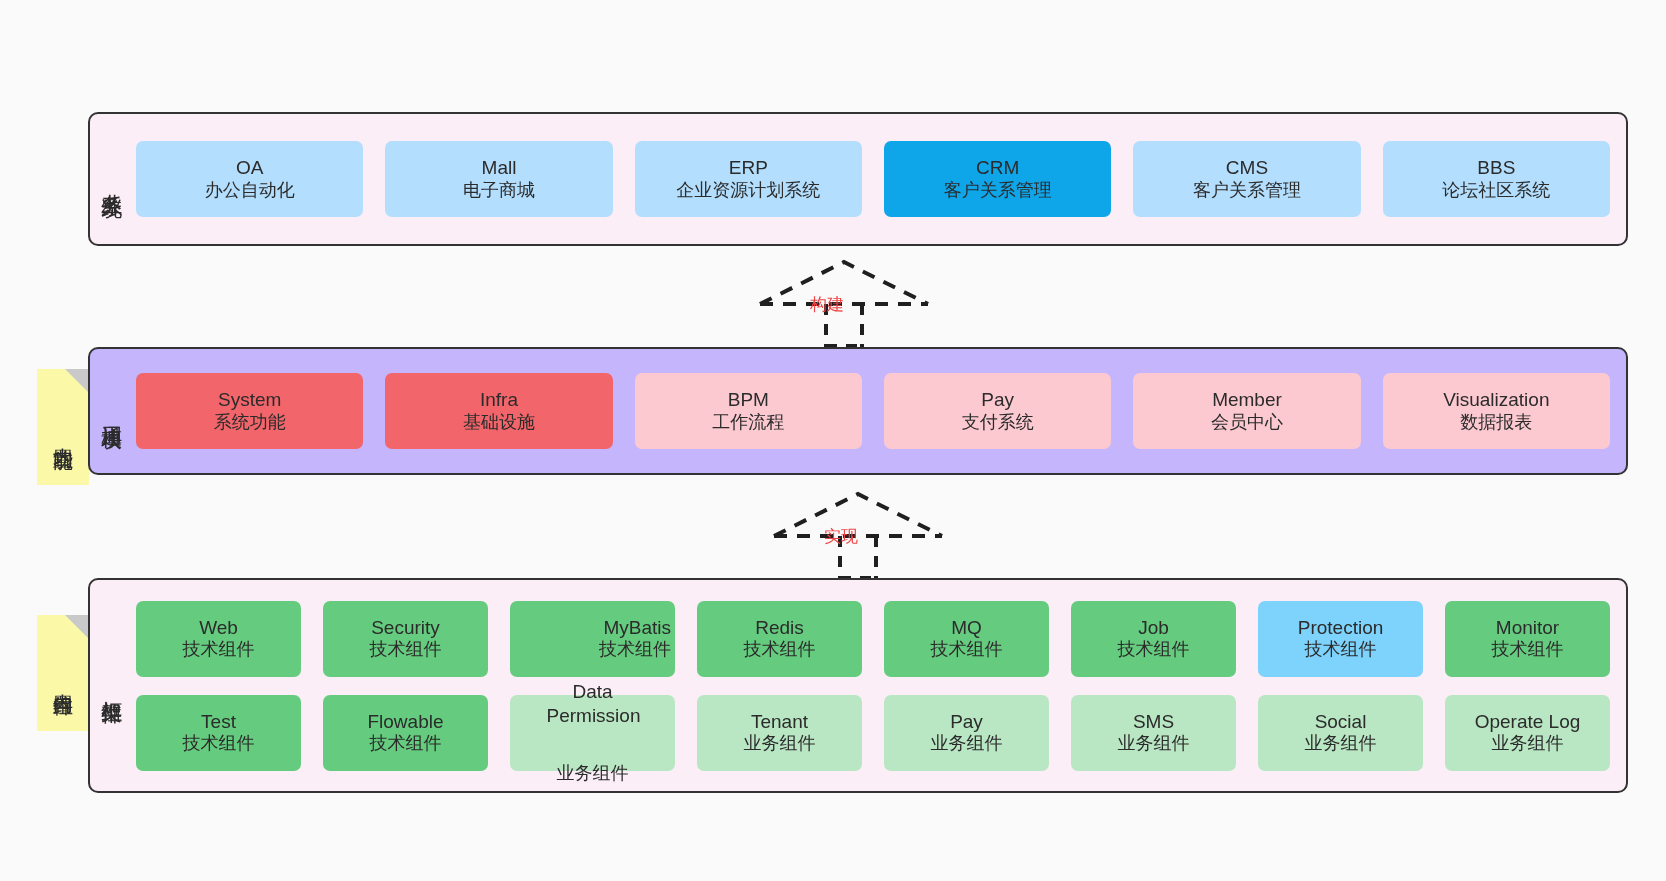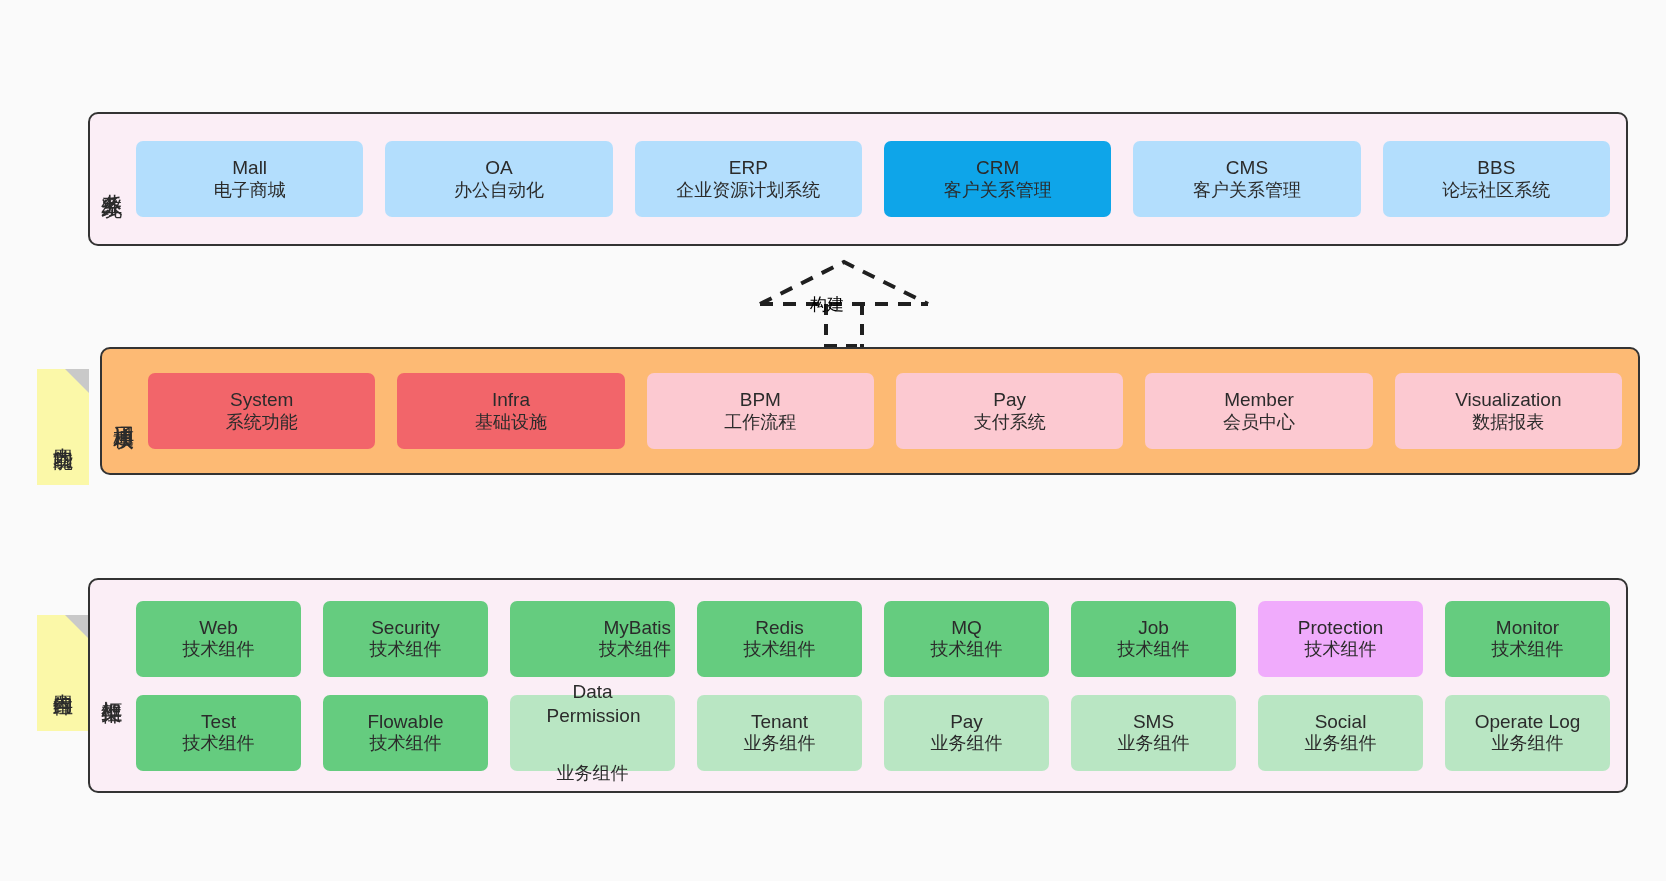--- a/index.html
+++ b/index.html
@@ -112,44 +112,44 @@
     padding-top: 14px;
   }
 
   
   .connector {
     position: absolute;
   }
   .connector .conn-label {
     position: absolute;
     font-size: 17px;
-    color: #000000;
+    color: #ef4444;
     background: transparent;
     white-space: nowrap;
   }
   svg { display: block; overflow: visible; }
 </style>
 </head>
 <body>
 
 <div id="canvas" style="background: rgb(250, 250, 250);">
 
   <div class="layer" id="layer-business" style="left: 88px; top: 112px; width: 1540px; height: 134px; background: rgb(251, 238, 246); border-color: rgb(51, 51, 51);">
     <div class="layer-label">业务系统</div>
     <div class="cards">
       <div class="card-row">
 
         <div class="card c-blue" style="height: 76px; background: rgb(179, 222, 253);">
+          <span class="t1">OA</span>
+          <span class="t2">办公自动化</span>
+        </div>
+
+        <div class="card c-blue" style="height: 76px; background: rgb(179, 222, 253);">
           <span class="t1">Mall</span>
           <span class="t2">电子商城</span>
-        </div>
-
-        <div class="card c-blue" style="height: 76px; background: rgb(179, 222, 253);">
-          <span class="t1">OA</span>
-          <span class="t2">办公自动化</span>
         </div>
 
         <div class="card c-blue" style="height: 76px; background: rgb(179, 222, 253);">
           <span class="t1">ERP</span>
           <span class="t2">企业资源计划系统</span>
         </div>
 
         <div class="card c-blue" style="height: 76px; background: #0ea5e9;">
           <span class="t1">CRM</span>
           <span class="t2">客户关系管理</span>
@@ -179,21 +179,21 @@
       <path d="M 8 46 L 176 46" stroke="#1f1f1f" stroke-width="4" fill="none" stroke-dasharray="13,10"></path>
     </svg>
     <span class="conn-label" style="left:58px; top:35px;">构建</span>
   </div>
 
   <div class="note" style="left: 37px; top: 369px; width: 52px; height: 116px; background: rgb(251, 248, 168);">
     <span class="fold"></span>
     <span class="note-text">内置功能</span>
   </div>
 
-  <div class="layer" id="layer-common" style="left: 100px; top: 347px; width: 1540px; height: 128px; background: #fdba74; border-color: rgb(51, 51, 51);">
+  <div class="layer" id="layer-common" style="left: 88px; top: 347px; width: 1540px; height: 128px; background: #c4b5fd; border-color: rgb(51, 51, 51);">
     <div class="layer-label">通用模块</div>
     <div class="cards">
       <div class="card-row">
 
         <div class="card c-red" style="height: 76px; background: rgb(242, 101, 106);">
           <span class="t1">System</span>
           <span class="t2">系统功能</span>
         </div>
 
         <div class="card c-red" style="height: 76px; background: rgb(242, 101, 106);">
@@ -218,20 +218,30 @@
 
         <div class="card c-pink" style="height: 76px; background: rgb(252, 201, 209);">
           <span class="t1">Visualization</span>
           <span class="t2">数据报表</span>
         </div>
 
       </div>
     </div>
   </div>
 
+  <div class="connector" style="left:766px; top:490px; width:170px; height:90px;">
+    <svg width="170" height="90" viewBox="0 0 170 90">
+      <path d="M 74 46 L 74 90" stroke="#1f1f1f" stroke-width="4" fill="none" stroke-dasharray="11,9"></path>
+      <path d="M 110 46 L 110 90" stroke="#1f1f1f" stroke-width="4" fill="none" stroke-dasharray="11,9"></path>
+      <path d="M 74 88 L 110 88" stroke="#1f1f1f" stroke-width="4" fill="none" stroke-dasharray="11,9"></path>
+      <path d="M 8 46 L 92 4 L 176 46" stroke="#1f1f1f" stroke-width="4" fill="none" stroke-dasharray="13,10"></path>
+      <path d="M 8 46 L 176 46" stroke="#1f1f1f" stroke-width="4" fill="none" stroke-dasharray="13,10"></path>
+    </svg>
+    <span class="conn-label" style="left:58px; top:35px;">实现</span>
+  </div>
 
   <div class="note" style="left: 37px; top: 615px; width: 52px; height: 116px; background: rgb(251, 248, 168);">
     <span class="fold"></span>
     <span class="note-text">内置组件</span>
   </div>
 
   <div class="layer" id="layer-framework" style="left: 88px; top: 578px; width: 1540px; height: 215px; background: rgb(251, 238, 246); border-color: rgb(51, 51, 51);">
     <div class="layer-label">框架组件</div>
     <div class="cards">
 
@@ -253,21 +263,21 @@
           <span class="t2">技术组件</span>
         </div>
         <div class="card c-green" style="height: 76px; background: rgb(101, 204, 127);">
           <span class="t1">MQ</span>
           <span class="t2">技术组件</span>
         </div>
         <div class="card c-green" style="height: 76px; background: rgb(101, 204, 127);">
           <span class="t1">Job</span>
           <span class="t2">技术组件</span>
         </div>
-        <div class="card c-green" style="height: 76px; background: #f0abfc;">
+        <div class="card c-green" style="height: 76px; background: #7dd3fc;">
           <span class="t1">Protection</span>
           <span class="t2">技术组件</span>
         </div>
         <div class="card c-green" style="height: 76px; background: rgb(101, 204, 127);">
           <span class="t1">Monitor</span>
           <span class="t2">技术组件</span>
         </div>
       </div>
 
       <div class="card-row">

